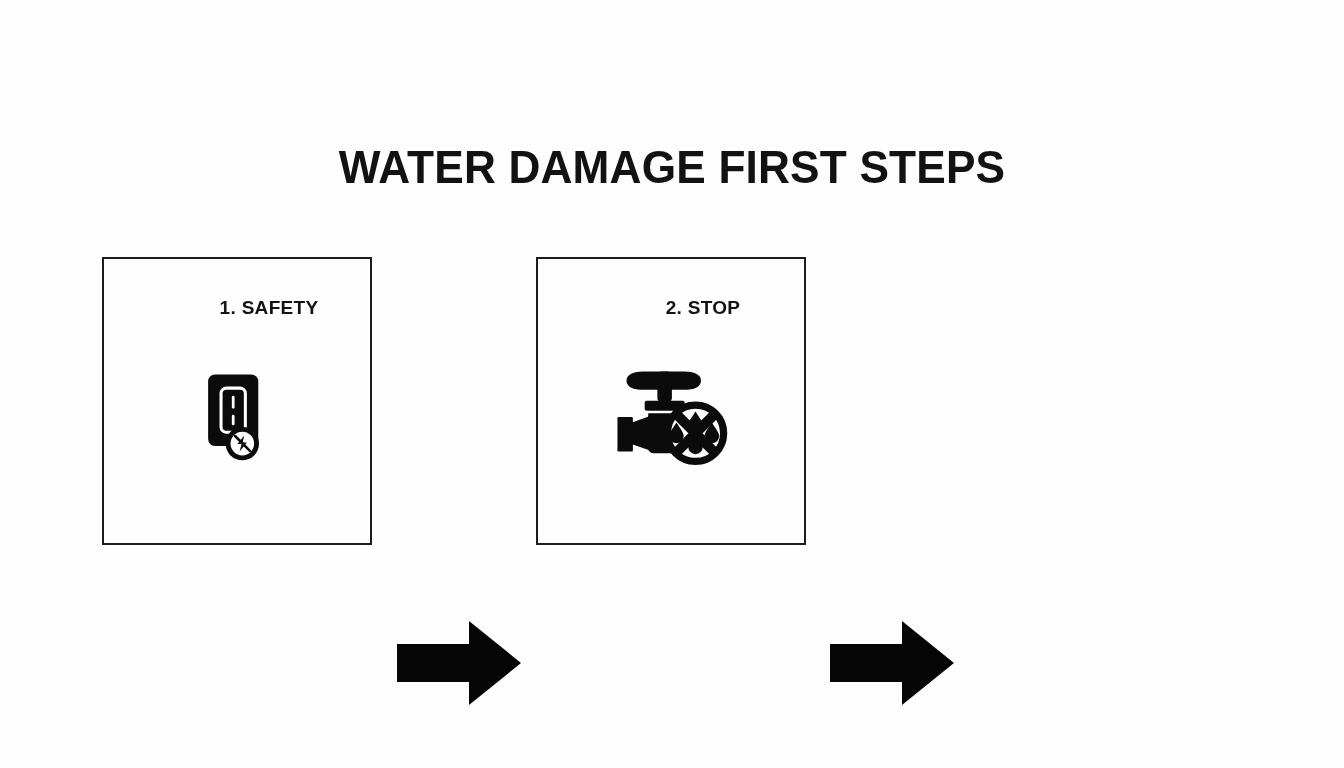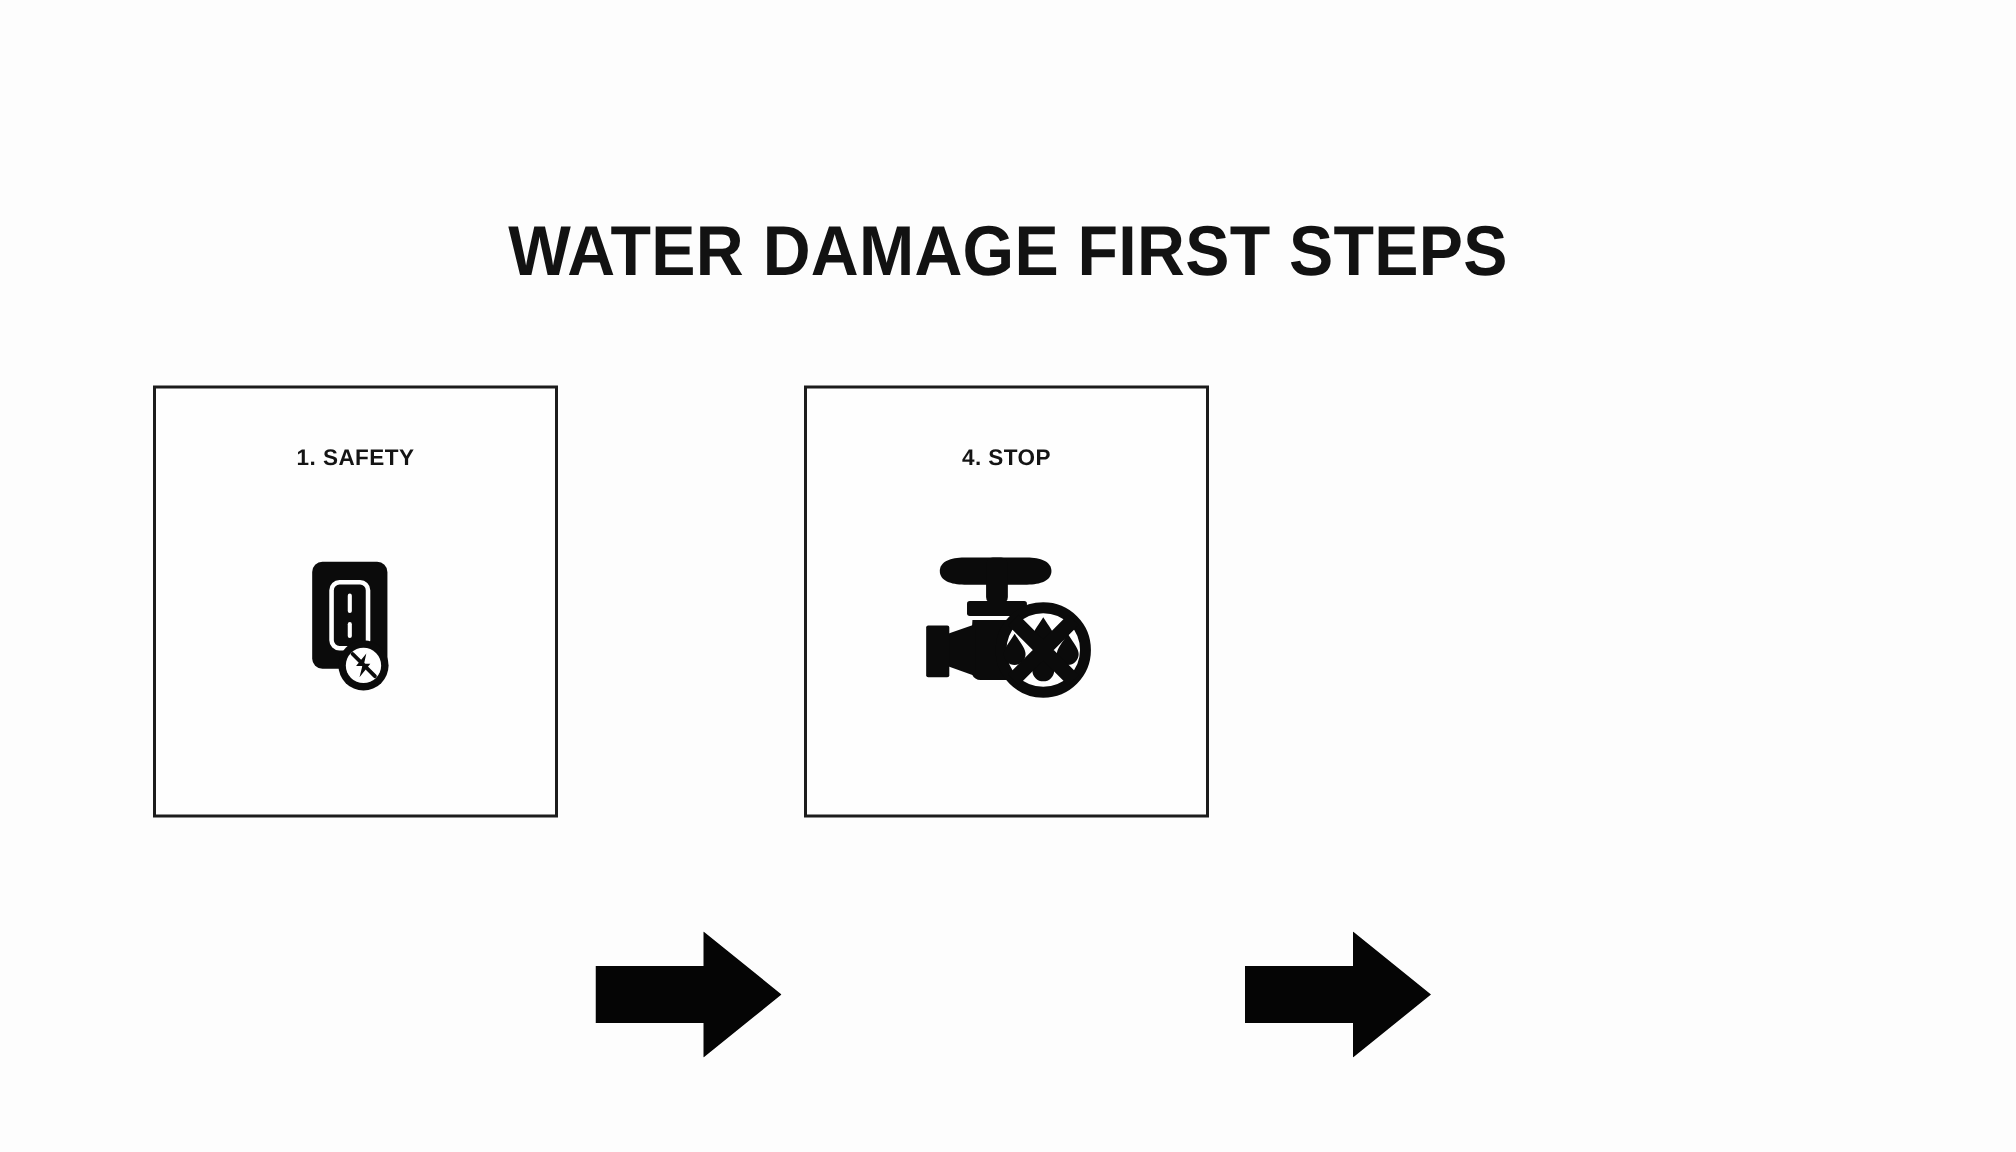--- a/index.html
+++ b/index.html
@@ -62,25 +62,26 @@
   .panel-1 { left: 102px; }
   .panel-2 { left: 536px; }
   .panel-3 { left: 970px; }
 
   .panel-label {
     position: absolute;
     left: 0;
     top: 38px;
     width: 100%;
     text-align: center;
-    font-size: 15px;
+    font-size: 19px;
     font-weight: 700;
     letter-spacing: 0.3px;
     color: #141414;
     white-space: nowrap;
+    padding-left: 32px;
   }
 
   .panel-icon {
     position: absolute;
     left: 50%;
     top: 98px;
     transform: translateX(-50%);
     width: 130px;
     height: 120px;
     display: flex;
@@ -125,21 +126,21 @@
           <circle cx="57" cy="95" r="15.5" fill="#ffffff"></circle>
 
           <path d="M59.5 84.5 L50.5 95.5 L56 95.5 L53.5 105.5 L63 93.5 L57.5 93.5 Z" fill="#0b0b0b"></path>
 
           <path d="M47.5 85 L67 104.5" stroke="#0b0b0b" stroke-width="3.4" stroke-linecap="round"></path>
         </svg>
       </div>
     </div>
 
     <div class="panel panel-2">
-      <div class="panel-label">4. STOP</div>
+      <div class="panel-label">2. STOP</div>
       <div class="panel-icon">
         <svg viewBox="0 0 130 112" width="118" height="102" aria-hidden="true">
           <g fill="#0b0b0b">
 
             <path d="M16 16 C16 9 24 6 34 6 L58 6 L58 26 L34 26 C24 26 16 23 16 16 Z"></path>
             <path d="M98 16 C98 9 90 6 80 6 L58 6 L58 26 L80 26 C90 26 98 23 98 16 Z"></path>
 
             <rect x="50" y="6" width="16" height="34" rx="5"></rect>
 
             <rect x="36" y="38" width="44" height="11" rx="2"></rect>

